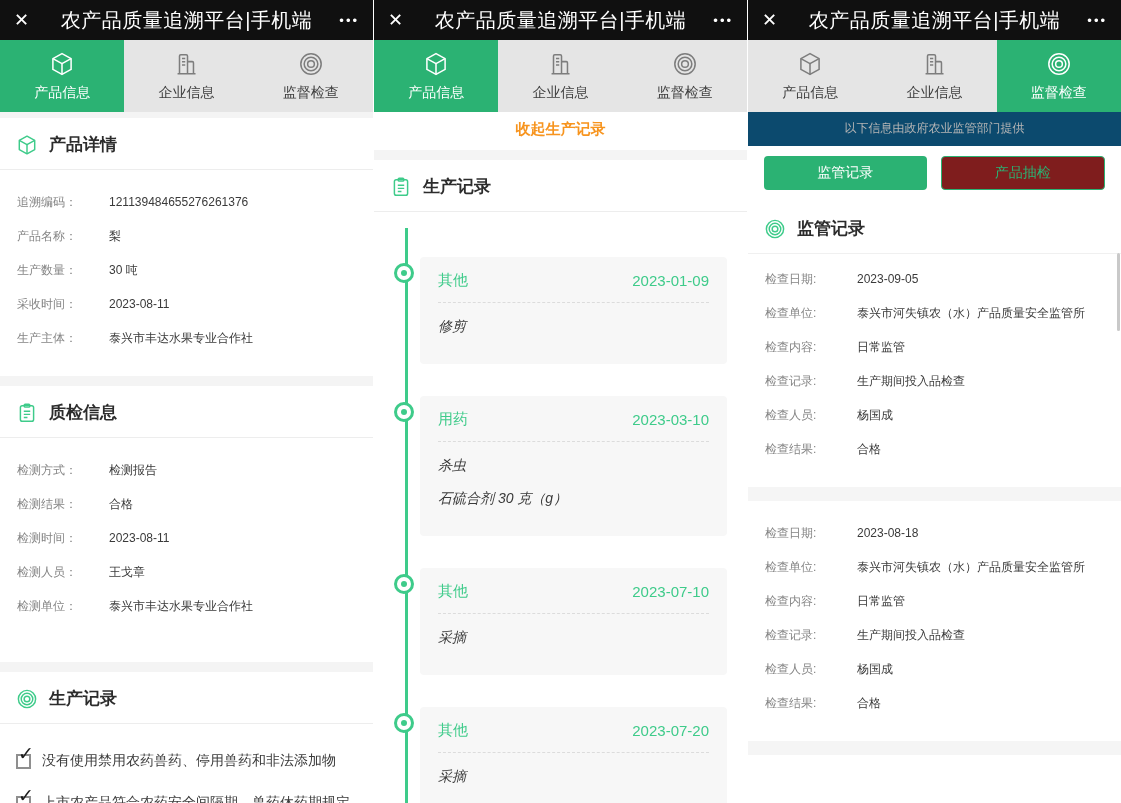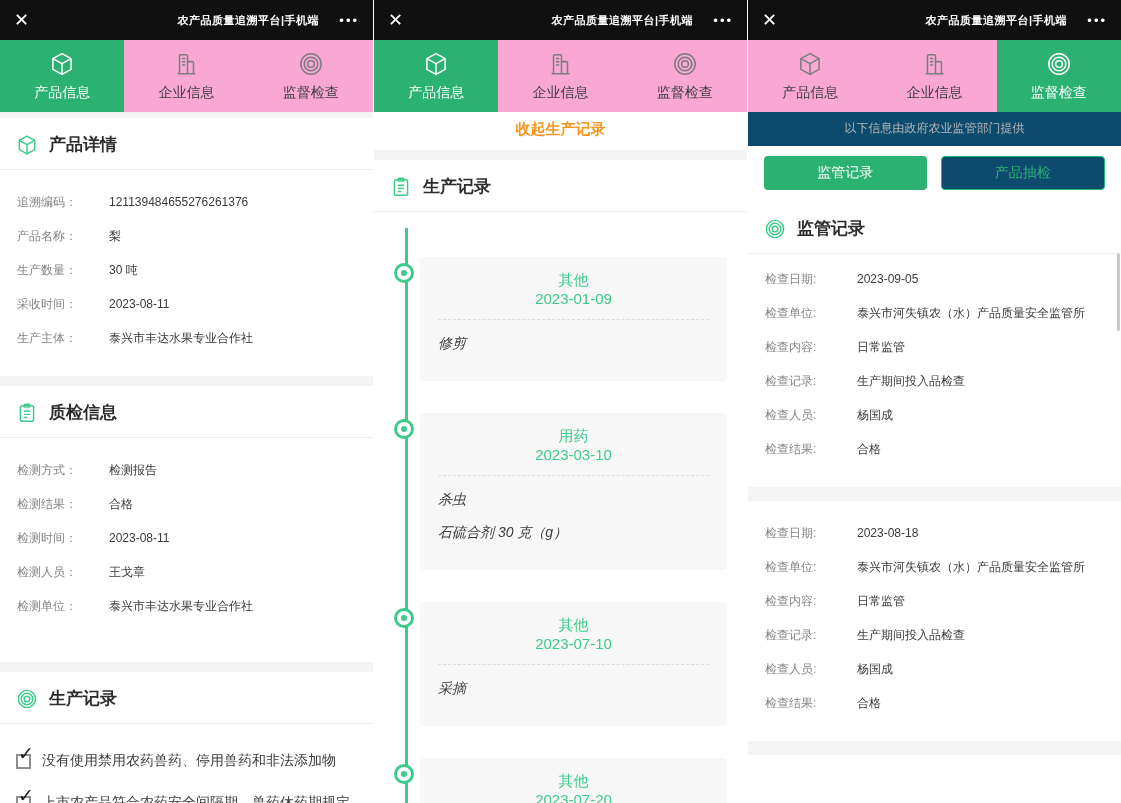--- a/index.html
+++ b/index.html
@@ -5,25 +5,25 @@
   * { margin:0; padding:0; box-sizing:border-box; }
   html,body { width:1121px; height:803px; background:#fff; font-family:"Liberation Sans","DejaVu Sans",sans-serif; }
   body { display:flex; gap:1px; overflow:hidden; }
   :root { --green:#2bb273; --tl:#3ecb8a; --orange:#f7941e; --hdr:#101010; }
 
   .panel { width:373px; height:803px; background:#fff; position:relative; overflow:hidden; flex:none; }
 
   
   .titlebar { height:40px; background:var(--hdr); color:#fff; display:flex; align-items:center; padding:0 14px; }
   .tb-close { font-size:18px; width:40px; cursor:pointer; }
-  .tb-title { flex:1; text-align:right; font-size:11px; font-weight:bold; letter-spacing:.5px; }
+  .tb-title { flex:1; text-align:center; font-size:20px; font-weight:normal; letter-spacing:.5px; }
   .tb-more { width:40px; text-align:right; font-size:13px; letter-spacing:2px; cursor:pointer; }
 
   
-  .tabbar { display:flex; height:72px; background:#f9a8d4; }
+  .tabbar { display:flex; height:72px; background:#e5e5e5; }
   .tab { flex:1; display:flex; flex-direction:column; align-items:center; justify-content:center; gap:7px; cursor:pointer; }
   .tab svg { width:26px; height:26px; stroke:#7d7d7d; fill:none; stroke-width:1.4; }
   .tab .tab-label { font-size:14px; color:#3d3d3d; }
   .tab.active { background:var(--green); }
   .tab.active svg { stroke:#fff; }
   .tab.active .tab-label { color:#fff; }
 
   .gray-strip { height:10px; background:#f4f4f4; }
   .gray-strip.thin { height:6px; }
 
@@ -45,29 +45,29 @@
   .checkbox .mark { position:absolute; left:0px; top:-12px; font-size:19px; font-weight:700; color:#1c1c1c; line-height:1; }
 
   
   .collapse-link { text-align:center; padding:8px 0 11px; color:var(--orange); font-weight:700; font-size:15px; cursor:pointer; }
   .timeline { position:relative; padding:45px 20px 0 46px; min-height:600px; }
   .timeline::before { content:""; position:absolute; left:31px; top:16px; bottom:-40px; width:3px; background:var(--tl); }
   .t-entry { position:relative; margin-bottom:32px; }
   .t-dot { position:absolute; left:-26px; top:6px; width:20px; height:20px; border:3px solid var(--tl); border-radius:50%; background:#fff; }
   .t-dot::after { content:""; position:absolute; inset:4px; background:var(--tl); border-radius:50%; }
   .t-card { background:#f7f7f7; border-radius:4px; padding:14px 18px 28px; }
-  .t-card-head { display:flex; justify-content:space-between; align-items:center; padding-bottom:12px; border-bottom:1px dashed #dcdcdc; color:var(--tl); font-size:15px;flex-direction:column; }
+  .t-card-head { display:flex; justify-content:space-between; align-items:center; padding-bottom:12px; border-bottom:1px dashed #dcdcdc; color:var(--tl); font-size:15px; }
   .t-line { margin-top:15px; color:#3a3a3a; font-size:14px;font-style:italic; }
 
   
   .notice-bar { background:#0c4a6e; color:#b5b5b5; text-align:center; padding:8px 0 9px; font-size:12px; }
   .btn-row { display:flex; gap:14px; padding:10px 16px 12px; }
   .btn { flex:1; height:34px; border-radius:4px; display:flex; align-items:center; justify-content:center; font-size:14px; cursor:pointer; }
   .btn-filled { background:var(--green); color:#fff; }
-  .btn-outline { background:#0c4a6e; color:var(--green); border:1px solid var(--green); }
+  .btn-outline { background:#7f1d1d; color:var(--green); border:1px solid var(--green); }
   .rec-sep { height:14px; background:#f5f5f5; }
   .scroll-thumb { position:absolute; right:1px; top:253px; width:3px; height:78px; background:#c9c9c9; border-radius:2px; }
   .hidden-defs { position:absolute; width:0; height:0; overflow:hidden; }
 </style>
 </head>
 <body>
 
 <svg class="hidden-defs" xmlns="http://www.w3.org/2000/svg">
   <symbol id="sym-cube" viewBox="0 0 24 24">
     <path d="M12 2.4 20.4 7v10L12 21.6 3.6 17V7Z" stroke-linejoin="round"></path>

